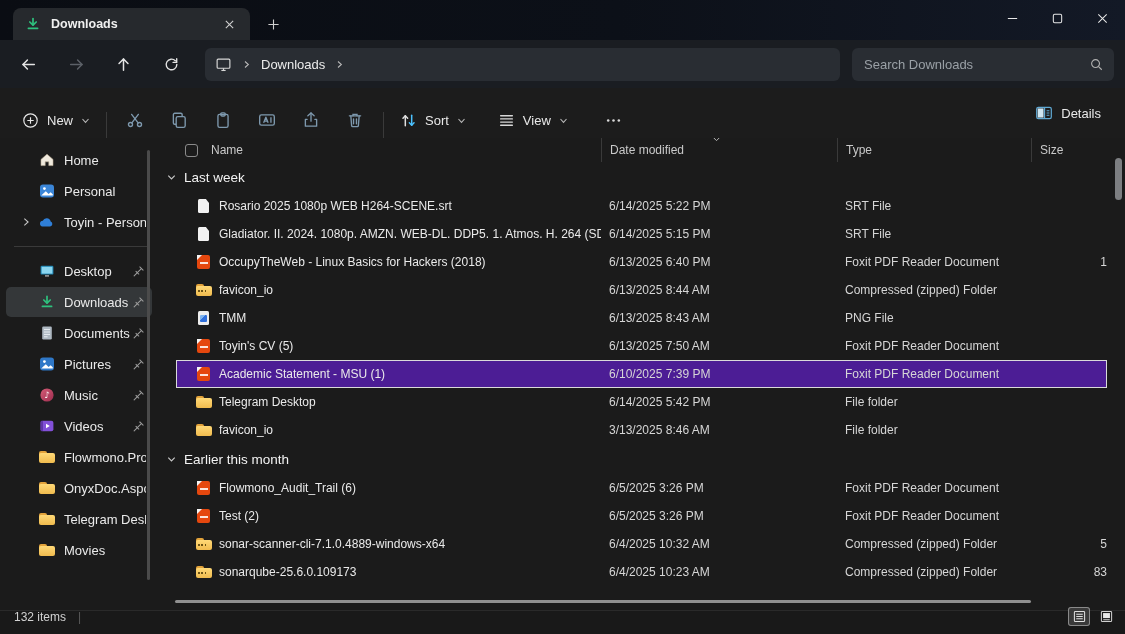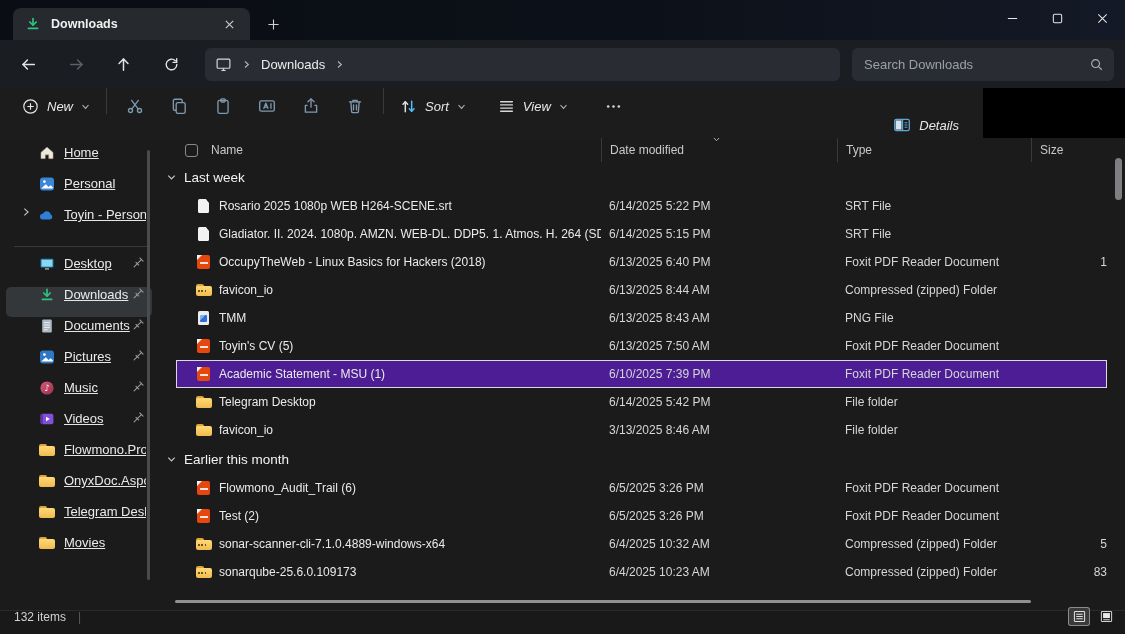--- a/index.html
+++ b/index.html
@@ -24,35 +24,35 @@
   .addressbar { position:absolute; left:205px; top:8px; width:635px; height:33px; background:#292d33;
     border-radius:6px; display:flex; align-items:center; padding:0 10px; }
   .crumb-sep { margin:0 10px; }
   .crumb { font-size:13px; color:#ececec; }
   .searchbox { position:absolute; left:852px; top:8px; width:262px; height:33px; background:#292d33;
     border-radius:6px; display:flex; align-items:center; padding:0 10px 0 12px;gap:32px; }
   .searchbox input { flex:1; background:transparent; border:none; outline:none; color:#e0e0e0; font-size:13px; font-family:inherit; }
   .searchbox input::placeholder { color:#9aa0a6; }
 
   
-  .toolbar { position:absolute; left:0; top:88px; width:983px; height:50px; background:#1c1c1c;
-    display:flex; align-items:flex-start;font-style:italic; }
+  .toolbar { position:absolute; left:0; top:88px; width:1125px; height:50px; background:#1c1c1c;
+    display:flex; align-items:flex-end; }
   .tb-sep { width:1px; height:26px; background:#3a3a3a; margin:0 6px; }
   .tb-btn { height:36px; display:flex; align-items:center; justify-content:center; border-radius:5px; padding:0 10px; gap:8px; }
   .tb-icon-btn { width:44px; padding:0; }
   .tb-label { font-size:13px; color:#e8e8e8; }
-  .tb-details { position:absolute; right:14px; top:19px; }
+  .tb-details { position:absolute; right:14px; top:7px; }
 
   
   .appbody { position:absolute; left:0; top:138px; width:1125px; height:472px; background:#1b1b1b; }
 
   
   .sidebar { position:absolute; left:0; top:0; width:160px; height:472px; overflow:hidden; }
   .side-list { padding-top:6px; }
-  .side-item { height:30px; margin:1px 8px 1px 6px; border-radius:5px; display:flex; padding:0 6px 0 8px;text-decoration:underline; }
+  .side-item { height:30px; margin:1px 8px 1px 6px; border-radius:5px; display:flex; align-items:center; padding:0 6px 0 8px; }
   .side-item.selected { background:#343739; }
   .side-chev { width:24px; display:flex; justify-content:center; }
   .side-ic { width:17px; display:flex; justify-content:center; }
   .side-label { font-size:13px; margin-left:9px; flex:1; white-space:nowrap; overflow:hidden; color:#eaeaea; }
   .side-pin { width:14px; }
   .side-divider { height:1px; background:#3a3a3a; margin:9px 10px 9px 14px; }
   .side-scroll { position:absolute; right:10px; top:12px; width:3px; height:430px; background:#4b4b4b; border-radius:2px; }
 
   
   .main { position:absolute; left:160px; top:0; width:965px; height:472px; }

